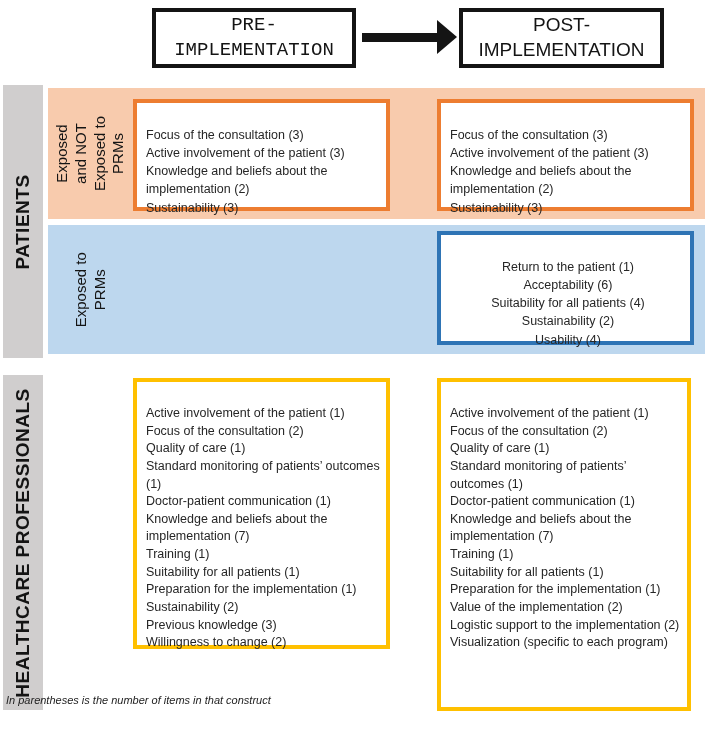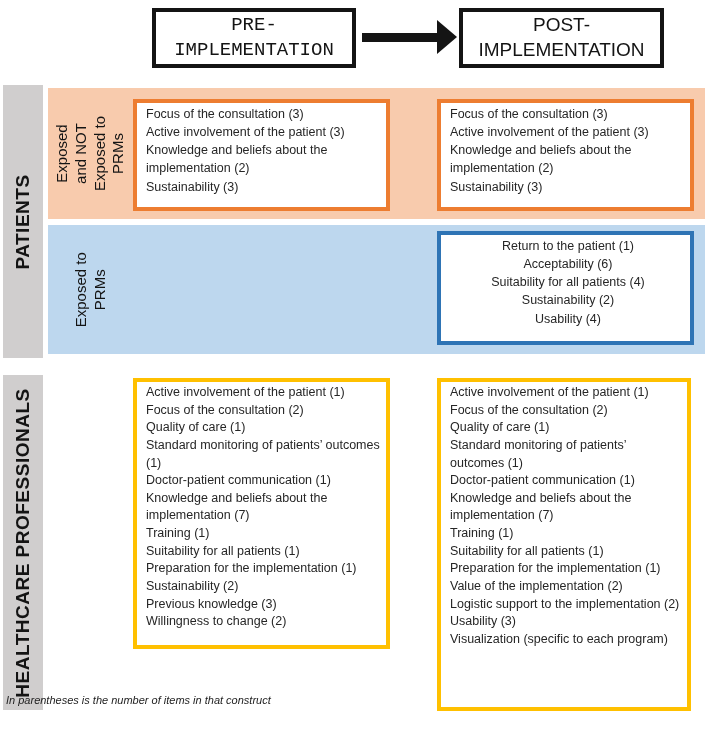--- a/index.html
+++ b/index.html
@@ -53,21 +53,21 @@
   #not-exposed-label-wrap{top:88px;height:131px;}
   #exposed-label-wrap{top:225px;height:129px;}
   .sub-label{
     transform:rotate(-90deg);text-align:center;font-size:15px;line-height:1.25;color:#141414;
   }
   #not-exposed-label-wrap .sub-label{width:106px;}
   #exposed-label-wrap .sub-label{width:80px;}
   
   .construct-box{
     position:absolute;background:#fff;border:4px solid;box-sizing:border-box;
-    padding:2px 4px 4px 9px;font-size:12.5px;line-height:1.45;color:#262626;
+    padding:23px 4px 4px 9px;font-size:12.5px;line-height:1.45;color:#262626;
   }
   .construct-box.orange{border-color:var(--orange-border);}
   .construct-box.blue{border-color:var(--blue-border);}
   .construct-box.yellow{border-color:var(--yellow-border);}
   #box-pnx-pre {left:133px;top:99px;width:257px;height:112px;}
   #box-pnx-post{left:437px;top:99px;width:257px;height:112px;}
   #box-px-post {left:437px;top:231px;width:257px;height:114px;text-align:center;}
   #box-hp-pre  {left:133px;top:378px;width:257px;height:271px;line-height:1.41;}
   #box-hp-post {left:437px;top:378px;width:254px;height:333px;line-height:1.41;}
   .construct-item{white-space:normal;}
@@ -150,19 +150,18 @@
       <div class="construct-item">Focus of the consultation (2)</div>
       <div class="construct-item">Quality of care (1)</div>
       <div class="construct-item">Standard monitoring of patients’ outcomes (1)</div>
       <div class="construct-item">Doctor-patient communication (1)</div>
       <div class="construct-item">Knowledge and beliefs about the implementation (7)</div>
       <div class="construct-item">Training (1)</div>
       <div class="construct-item">Suitability for all patients (1)</div>
       <div class="construct-item">Preparation for the implementation (1)</div>
       <div class="construct-item">Value of the implementation (2)</div>
       <div class="construct-item">Logistic support to the implementation (2)</div>
-      <div class="construct-item">Usability (3)</div>
       <div class="construct-item">Visualization (specific to each program)</div>
     </div>
 
   <div id="footnote">In parentheses is the number of items in that construct</div>
 
 </div>
 
 </body></html>

